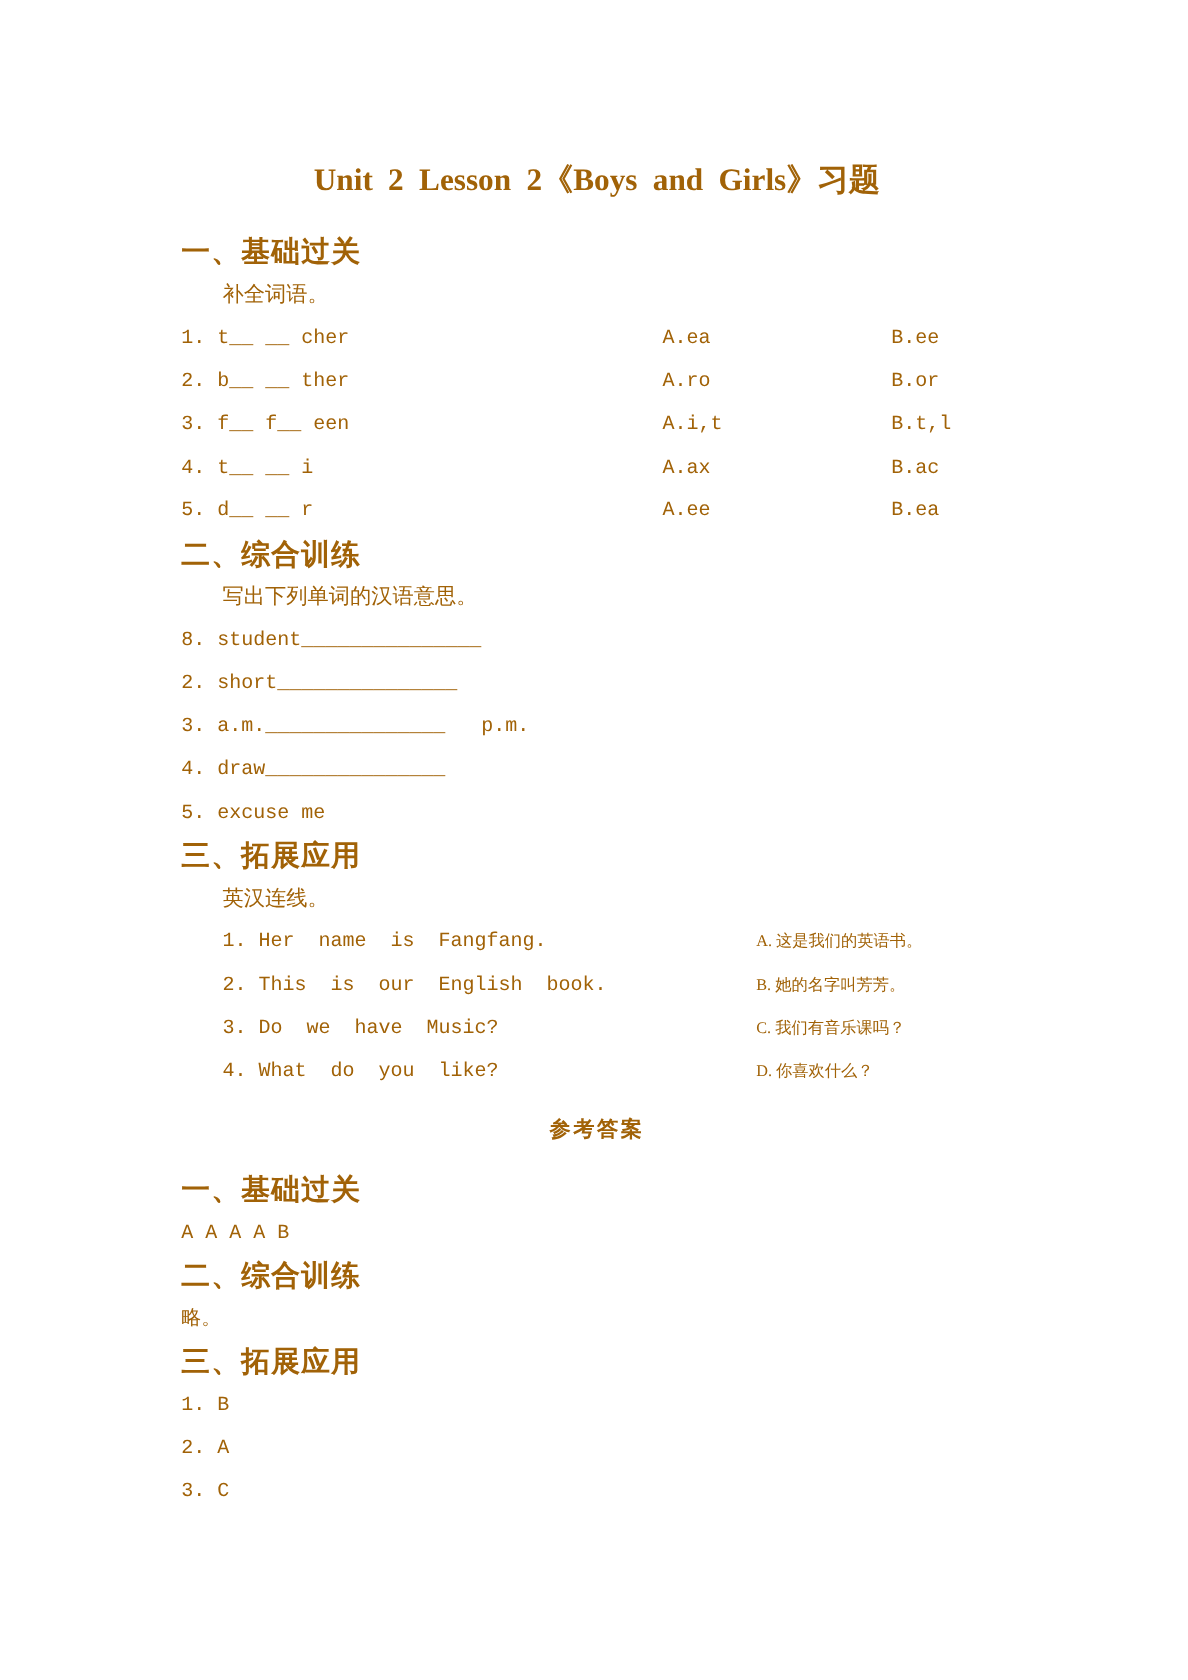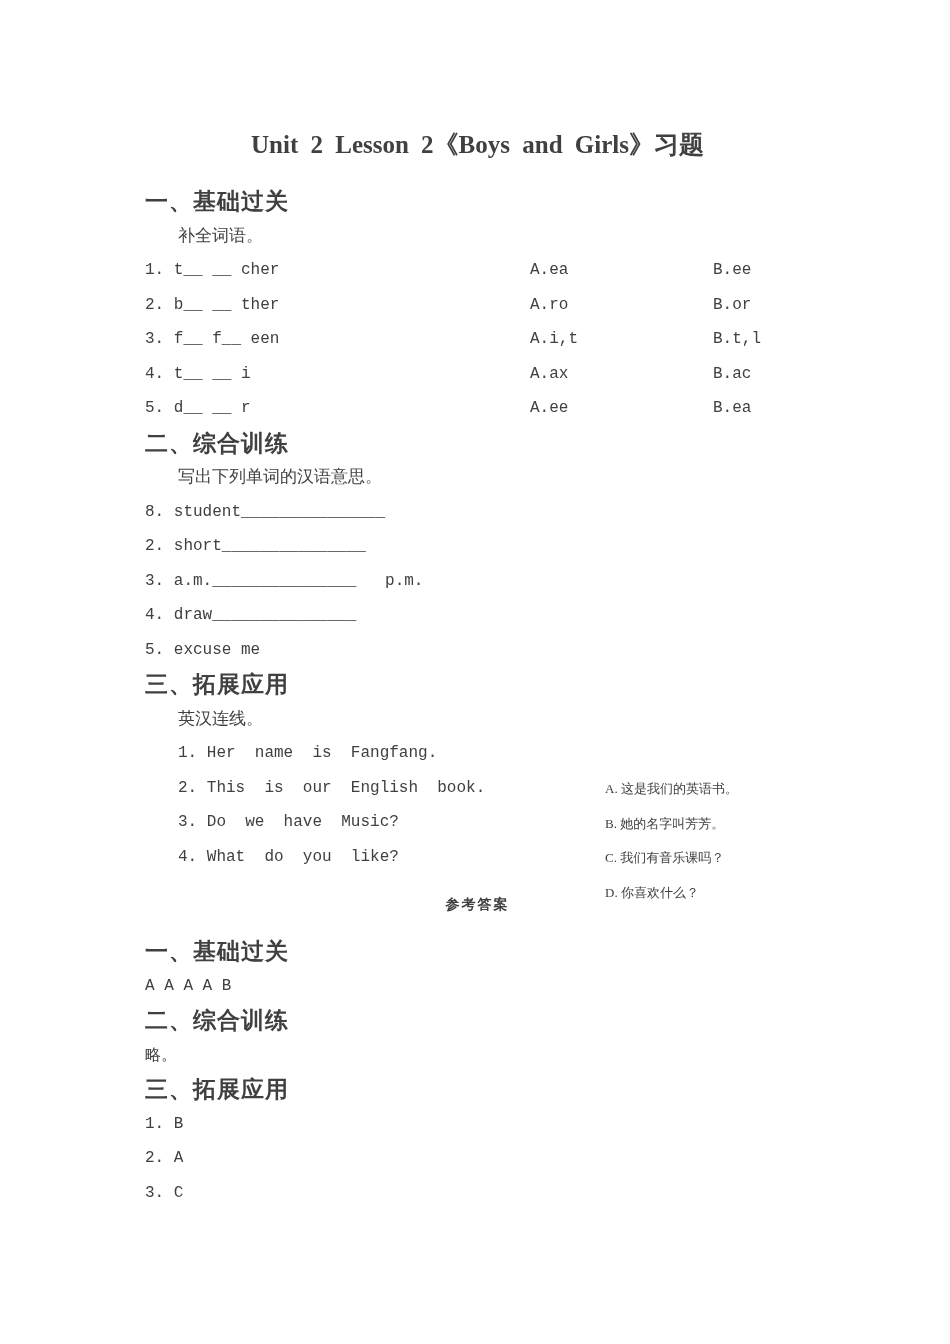--- a/index.html
+++ b/index.html
@@ -1,21 +1,21 @@
 <!DOCTYPE html>
 <html><head>
 <meta charset="utf-8">
 <style>
   html,body { margin:0; padding:0; background:#ffffff; }
   .page {
     position:relative;
     width:950px; height:1344px;
     margin:0 auto;
     background:#ffffff;
-    color:#404040;
+    color:#a16207;
     overflow:hidden;
   }
   .content { padding:128px 140px 0 145px; }
 
   .title {
     font-family:"Liberation Serif","DejaVu Serif",serif;
     font-weight:700;
     font-size:25px;
     line-height:34px;
     text-align:center;
@@ -46,27 +46,26 @@
   .q-word { width:385px; }
   .q-a { width:183px; }
   .q-b { flex:1; }
 
   .match-row { display:flex; padding-left:33px; }
   .match-left { width:427px; }
   .match-right {
     flex:1;
     font-family:"Liberation Serif","DejaVu Serif",serif;
     font-size:13px;
-    margin-top:36px;
   }
 
   .answer-title {
     font-family:"Liberation Sans","DejaVu Sans",sans-serif;
     font-weight:700;
-    font-size:14px;
+    font-size:17px;
     text-align:center;
     height:60px;
     line-height:60px;
     letter-spacing:2px;
     white-space:pre;
   }
   .cjk {
     font-family:"Liberation Serif","DejaVu Serif",serif;
     font-size:16px;
   }

